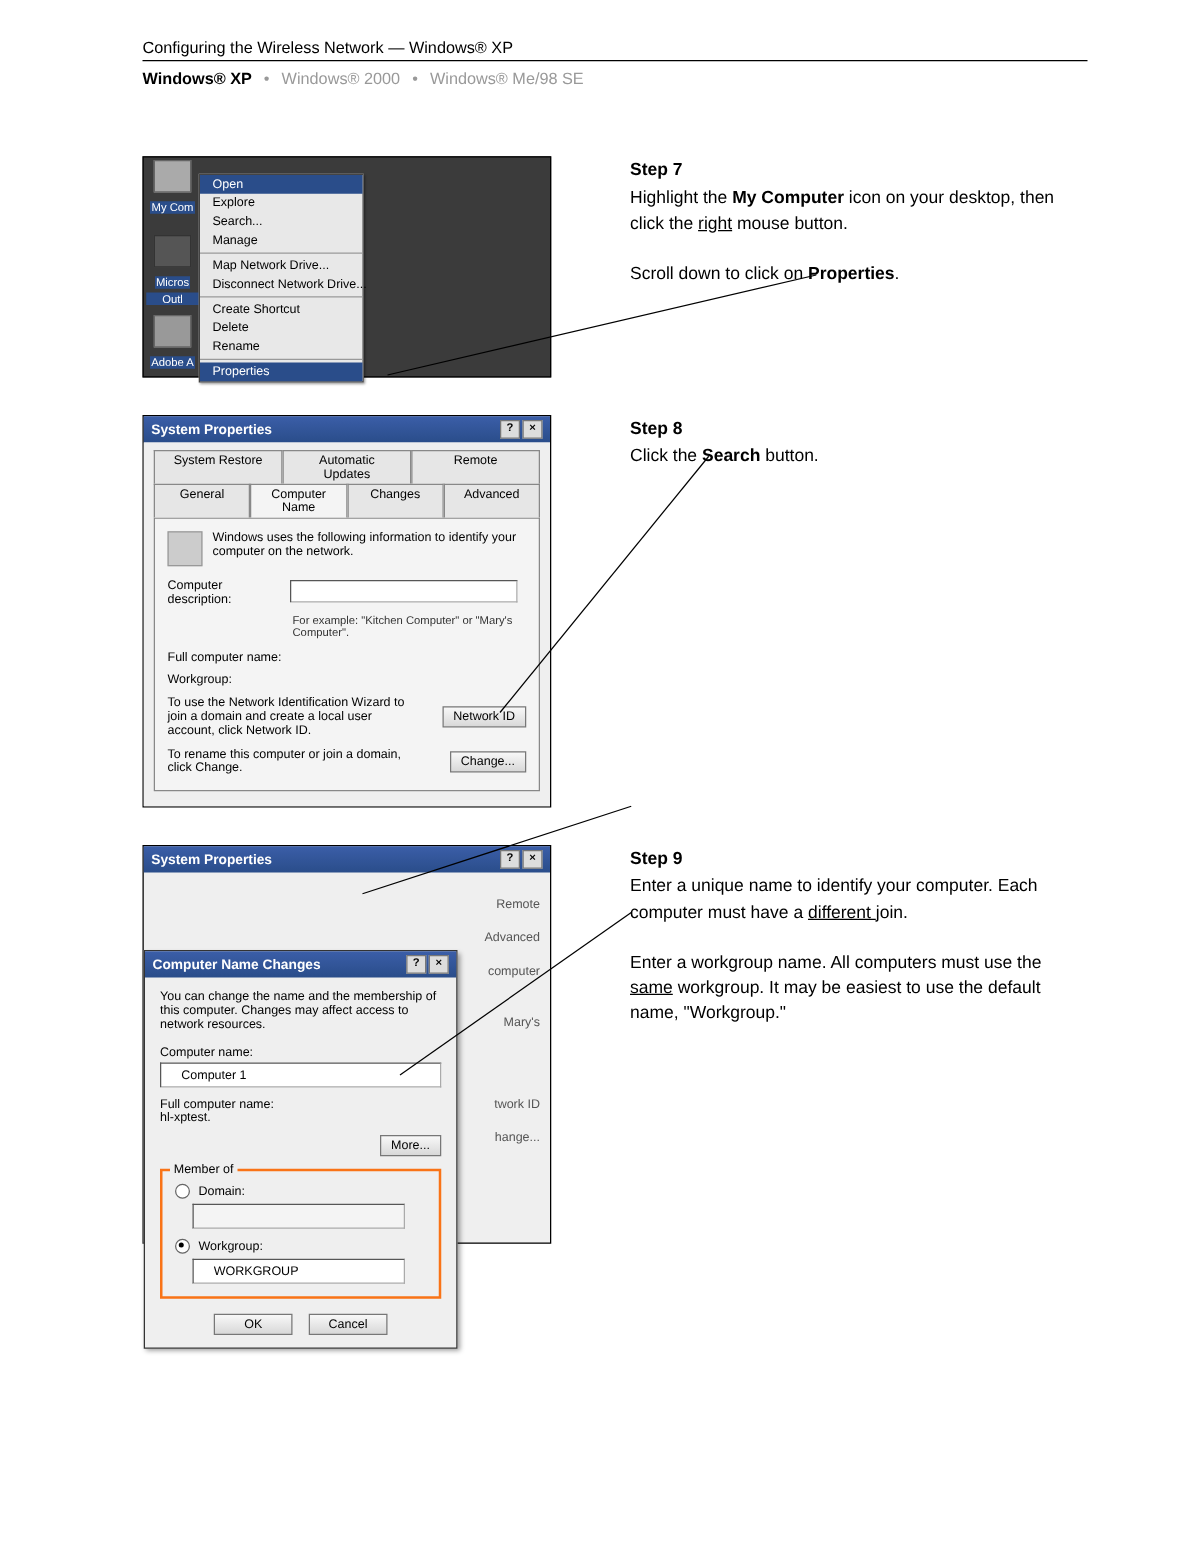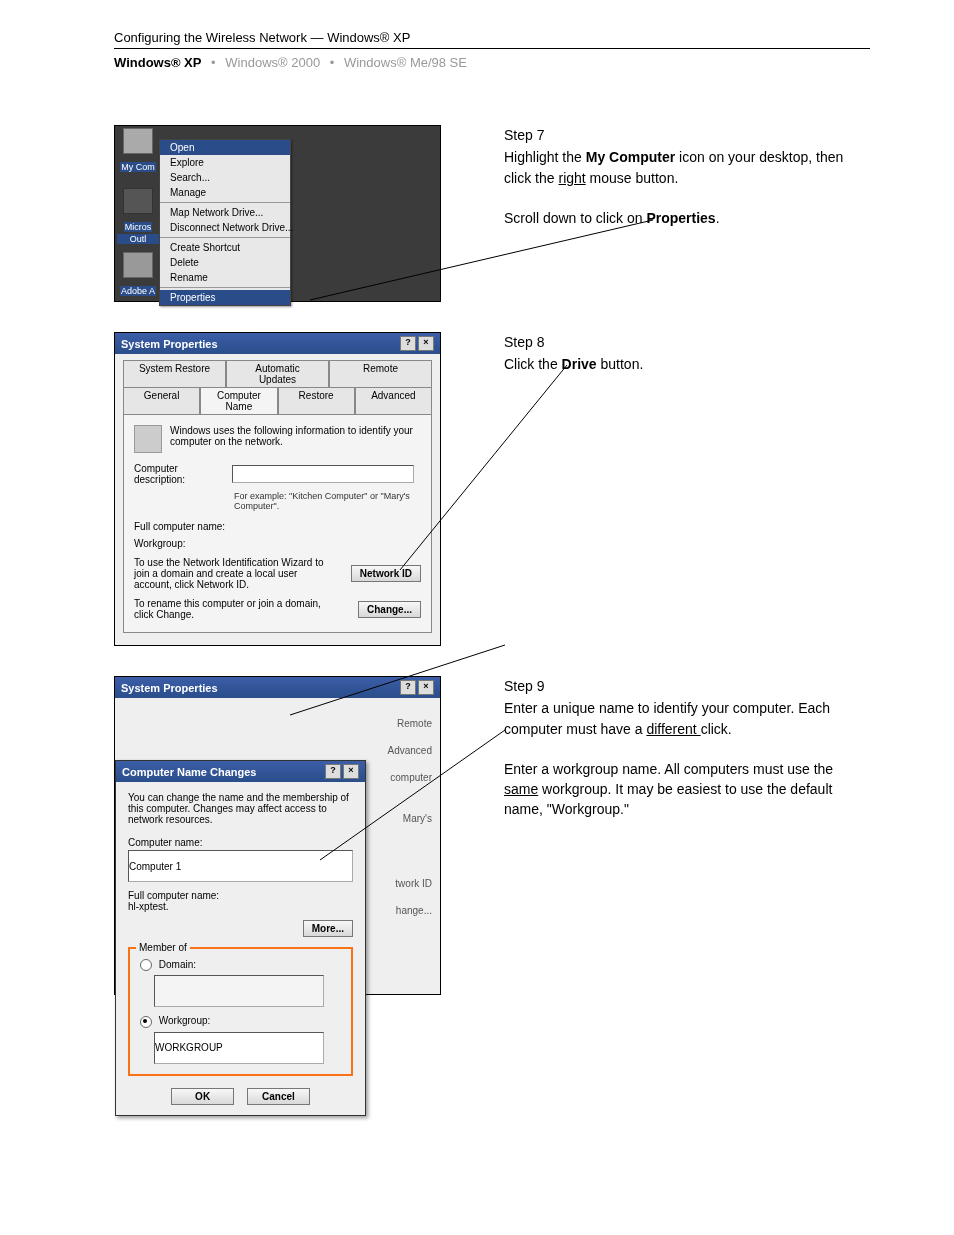--- a/index.html
+++ b/index.html
@@ -40,21 +40,21 @@
     width: 325px;
     flex: 0 0 325px;
   }
   .right-col {
     margin-left: 65px;
     width: 345px;
     font-size: 14px;
     line-height: 1.45;
   }
   .right-col .step-title {
-    font-weight: normal;
+    font-weight: bold;
     margin-bottom: 2px;
   }
   .right-col p { margin: 0 0 20px 0; }
   .u { text-decoration: underline; }
   .b { font-weight: bold; }
 
   
   .scr1 {
     width: 325px;
     height: 175px;
@@ -171,21 +171,20 @@
     height: 16px;
     display: inline-block;
   }
   .example-text { margin-left: 100px; font-size: 9px; color: #333; }
   .btn-win {
     display:inline-block;
     border: 1px solid #777;
     background: linear-gradient(#f8f8f8,#d8d8d8);
     padding: 2px 8px;
     font-size: 10px;
-    font-weight: bold;
   }
   .nwid-row, .change-row {
     display: flex;
     justify-content: space-between;
     align-items: center;
     margin-top: 8px;
   }
 
   
   .scr3 {
@@ -247,23 +246,23 @@
     content:"";
     position:absolute;
     left:2px; top:2px;
     width:4px; height:4px;
     border-radius:50%;
     background:#000;
   }
   .txt-full {
     border: 1px inset #aaa;
     background:#fff;
-    height: 32px;
+    height: 20px;
     width: 100%;
-    padding: 1px 0;
+    padding: 1px 16px;
     box-sizing: border-box;
     font-size:10px;
   }
   .btn-row-right { text-align: right; margin-top: 8px; }
   .btn-row-center { text-align: center; margin-top: 12px; }
 
   .footer {
     font-size: 12px;
     color: #333;
     margin-top: 260px;
@@ -350,21 +349,21 @@
           </div>
           <div class="scr2-body">
             <div class="tabs-row1">
               <div class="tab">System Restore</div>
               <div class="tab">Automatic Updates</div>
               <div class="tab">Remote</div>
             </div>
             <div class="tabs-row2">
               <div class="tab">General</div>
               <div class="tab active">Computer Name</div>
-              <div class="tab">Restore</div>
+              <div class="tab">Changes</div>
               <div class="tab">Advanced</div>
             </div>
             <div class="tab-panel">
               <div class="info-line">
                 <div class="pcicon"></div>
                 <div style="flex:1;font-size:10px;">Windows uses the following information to identify your computer on the network.</div>
               </div>
               <div class="form-row">
                 <label style="width:95px;">Computer description:</label>
                 <span class="txtinput" style="width:180px;"></span>
@@ -384,21 +383,21 @@
                 <div style="width:200px;font-size:10px;">To rename this computer or join a domain, click Change.</div>
                 <span class="btn-win">Change...</span>
               </div>
             </div>
           </div>
         </div>
       </div>
       <div class="right-col">
         <div class="step-title">Step 8</div>
         <p>
-          <span>Click the </span><span class="b">Drive</span><span> button.</span>
+          <span>Click the </span><span class="b">Search</span><span> button.</span>
         </p>
       </div>
     </div>
 
     <div class="row">
       <div class="left-col">
         <div class="scr3">
           <div class="titlebar">
             <span>System Properties</span>
             <div class="tb-btns">
@@ -450,21 +449,21 @@
                   <span class="btn-win" style="min-width:45px;text-align:center;">Cancel</span>
                 </div>
               </div>
             </div>
           </div>
         </div>
       </div>
       <div class="right-col">
         <div class="step-title">Step 9</div>
         <p>
-          <span>Enter a unique name to identify your computer. Each computer must have a </span><span class="u">different </span><span>click.</span>
+          <span>Enter a unique name to identify your computer. Each computer must have a </span><span class="u">different </span><span>join.</span>
         </p>
         <p>
           <span>Enter a workgroup name. All computers must use the </span><span class="u">same</span><span> workgroup. It may be easiest to use the default name, "Workgroup."</span>
         </p>
       </div>
     </div>
 
   </div>
 
   <div class="footer">

